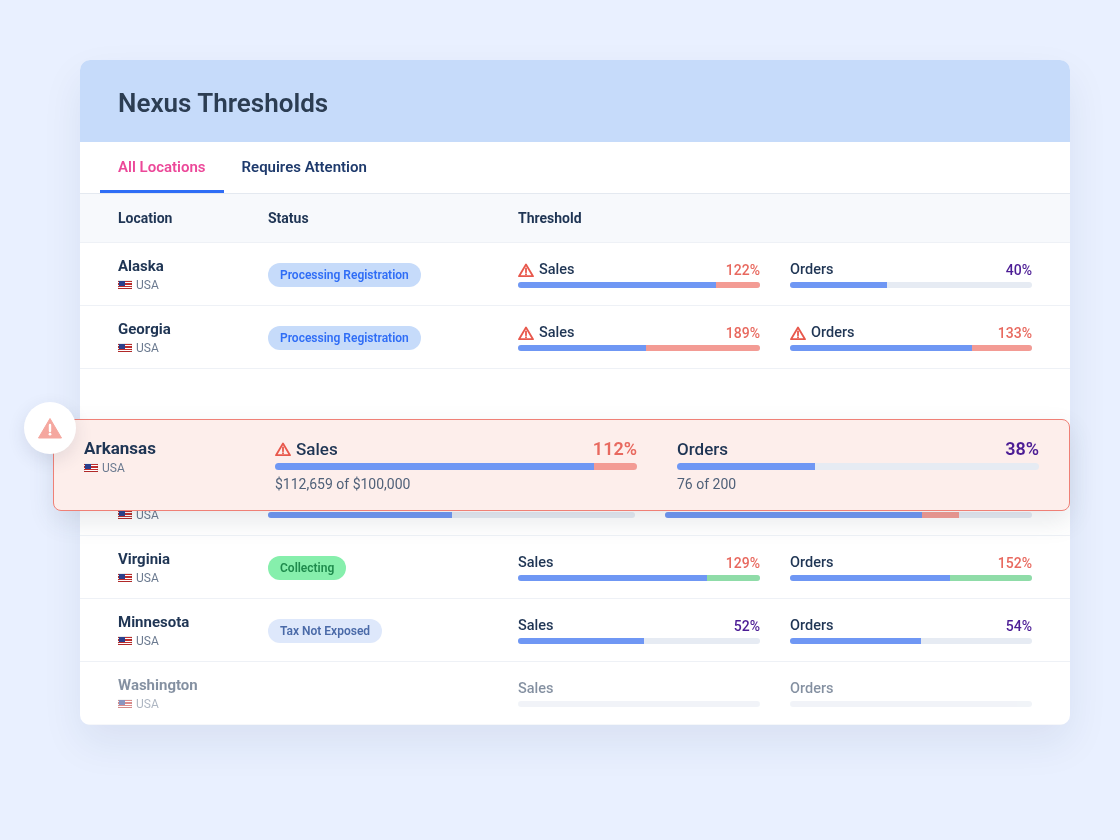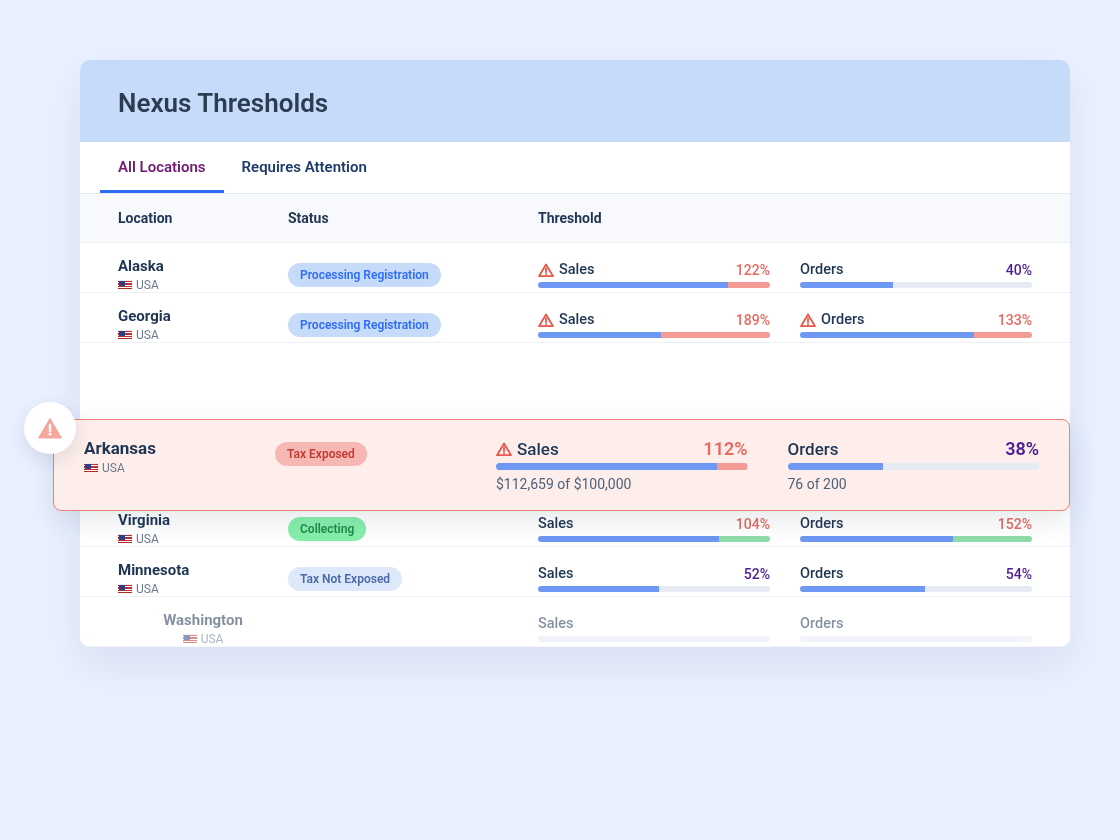--- a/index.html
+++ b/index.html
@@ -36,40 +36,40 @@
   }
   .tab {
     padding: 16px 18px 14px;
     font-size: 15px;
     font-weight: 600;
     color: #1e3a6c;
     cursor: pointer;
     border-bottom: 3px solid transparent;
   }
   .tab.active {
-    color: #701a75;
+    color: #ec4899;
     border-bottom-color: #2f6df6;
   }
   .col-headers {
     display: flex;
     background: #f7f9fc;
     border-bottom: 1px solid #eef1f6;
     padding: 16px 38px;
     color: #1f3554;
     font-weight: 700;
     font-size: 14px;
   }
-  .col-loc { width: 170px; }
+  .col-loc { width: 150px; }
   .col-status { width: 250px; }
   .col-thresh { flex: 1; }
   .rows { }
   .row {
     display: flex;
     align-items: center;
-    padding: 14px 38px 0;
+    padding: 14px 38px 13px;
     border-bottom: 1px solid #eef1f6;
   }
   .loc-name {
     color: #1f3554;
     font-weight: 700;
     font-size: 15px;
     line-height: 1.2;
   }
   .loc-sub {
     color: #6b7a90;
@@ -348,21 +348,21 @@
       <div class="loc-sub"><span class="flag"></span>USA</div>
     </div>
     <div class="col-status"><span class="badge b-collect">Collecting</span></div>
     <div class="thresh-wrap">
 
     <div class="meter">
       <div class="meter-top">
         <span class="meter-label">
                 <span>Sales</span>
               </span>
-        <span class="meter-pct pct-over">104%</span>
+        <span class="meter-pct pct-over">129%</span>
       </div>
       <div class="bar">
               <div class="seg-main c-blue" style="width:78%"></div>
               <div class="seg-over c-green" style="width:22%"></div>
             </div>
     </div>
 
     <div class="meter">
       <div class="meter-top">
         <span class="meter-label">
@@ -403,21 +403,21 @@
                 <span>Orders</span>
               </span>
         <span class="meter-pct pct-normal">54%</span>
       </div>
       <div class="bar">
               <div class="seg-main c-blue" style="width:54%"></div>
             </div>
     </div>
     </div>
       </div>
-      <div class="row" style="opacity: 0.55; text-align: center;">
+      <div class="row" style="opacity: 0.55;">
     <div class="col-loc">
       <div class="loc-name">Washington</div>
       <div class="loc-sub"><span class="flag"></span>USA</div>
     </div>
     <div class="col-status"></div>
     <div class="thresh-wrap">
 
     <div class="meter">
       <div class="meter-top">
         <span class="meter-label">
@@ -449,23 +449,20 @@
 <div class="hl-badge-circle">
   <svg viewBox="0 0 26 24">
       <use href="#tri-warn-big"></use>
     </svg>
 </div>
 <div class="hl-row">
   <div class="col-loc">
     <div class="loc-name">Arkansas</div>
     <div class="loc-sub"><span class="flag"></span><span>USA</span></div>
   </div>
-  <div class="col-status">
-    <span class="badge b-exposed">Tax Exposed</span>
-  </div>
   <div class="thresh-wrap">
     <div class="meter">
       <div class="meter-top">
         <span class="meter-label">
             <svg class="warn-icon" viewBox="0 0 16 14">
               <use href="#tri-warn"></use>
             </svg>
             <span>Sales</span>
           </span>
         <span class="meter-pct pct-over">112%</span>

